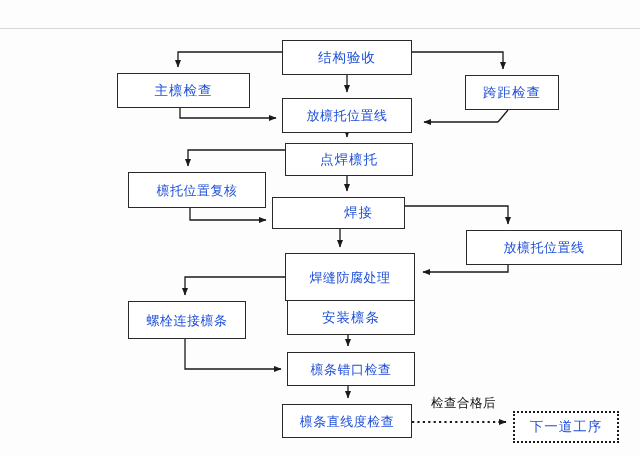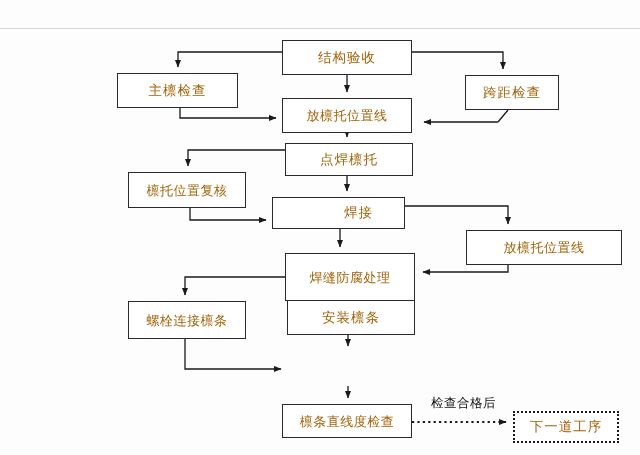--- a/index.html
+++ b/index.html
@@ -79,21 +79,21 @@
   }
   .node.dotted {
     border: 2px dotted #1a1a1a;
     background: #ffffff;
     margin-top: 7px;
   }
   .node span {
     font-size: 13.5px;
     letter-spacing: 1px;
     white-space: nowrap;
-    color: #a16207;
+    color: #1d4ed8;
     line-height: 1;
   }
   .node.wide span { letter-spacing: 0.5px; font-size: 13px; }
   .edge-label {
     position: absolute;
     font-size: 12.5px;
     letter-spacing: 0.5px;
     white-space: nowrap;
     color: #111111;
     z-index: 4;
@@ -153,37 +153,37 @@
       <path d="M348,386 L348,398" marker-end="url(#ah)"></path>
 
       <path d="M412,422 L506,422" stroke-dasharray="2.2 3.2" stroke-width="2" marker-end="url(#ahd)"></path>
     </g>
   </svg>
 
   <div class="node" style="left:282px; top:40px; width:130px; height:35px;">
     <span>结构验收</span>
   </div>
 
-  <div class="node" style="left:117px; top:73px; width:121px; height:35px;">
+  <div class="node" style="left:117px; top:73px; width:133px; height:35px;">
     <span>主檩检查</span>
   </div>
 
   <div class="node" style="left:465px; top:75px; width:94px; height:35px;">
     <span>跨距检查</span>
   </div>
 
   <div class="node wide" style="left:282px; top:98px; width:130px; height:35px;">
     <span>放檩托位置线</span>
   </div>
 
   <div class="node" style="left:285px; top:143px; width:128px; height:33px;">
     <span>点焊檩托</span>
   </div>
 
-  <div class="node wide" style="left:128px; top:172px; width:118px; height:36px;">
+  <div class="node wide" style="left:128px; top:172px; width:138px; height:36px;">
     <span>檩托位置复核</span>
   </div>
 
   <div class="node" style="left:272px; top:197px; width:133px; height:32px;padding-left:40px;">
     <span>焊接</span>
   </div>
 
   <div class="node wide" style="left:466px; top:230px; width:156px; height:35px;">
     <span>放檩托位置线</span>
   </div>
@@ -193,20 +193,23 @@
   </div>
 
   <div class="node wide" style="left:128px; top:301px; width:118px; height:38px;">
     <span>螺栓连接檩条</span>
   </div>
 
   <div class="node" style="left:287px; top:300px; width:128px; height:35px;">
     <span>安装檩条</span>
   </div>
 
+  <div class="node wide" style="left:287px; top:352px; width:128px; height:34px;">
+    <span>檩条错口检查</span>
+  </div>
 
   <div class="node wide" style="left:282px; top:404px; width:130px; height:34px;">
     <span>檩条直线度检查</span>
   </div>
 
   <div class="node dotted" style="left:513px; top:404px; width:106px; height:32px;">
     <span>下一道工序</span>
   </div>
 
   <div class="edge-label" style="left:431px; top:395px;">

